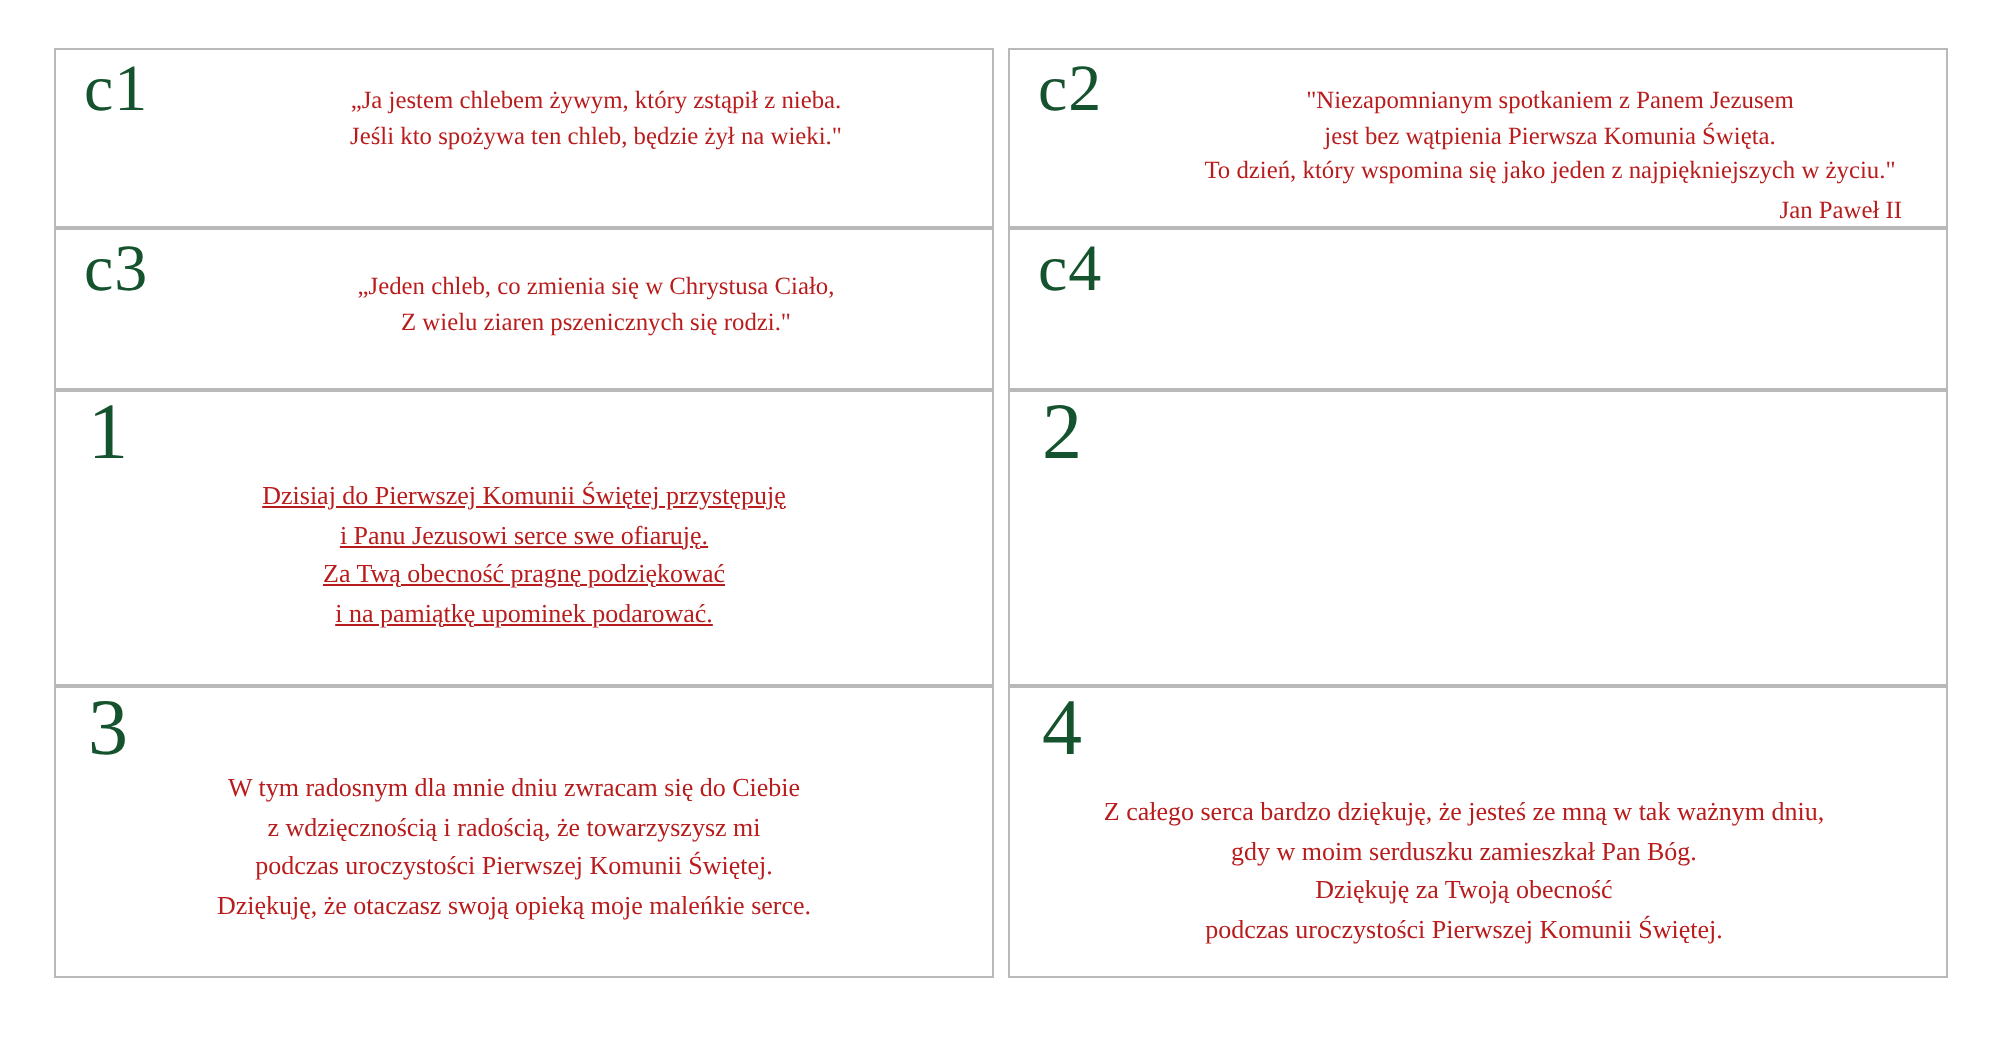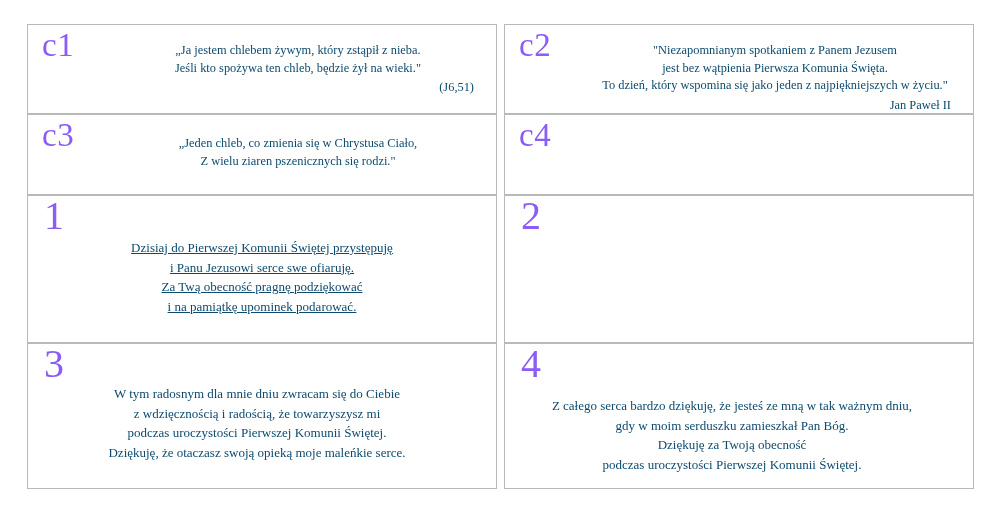--- a/index.html
+++ b/index.html
@@ -39,39 +39,39 @@
     box-sizing: border-box;
     overflow: hidden;
   }
 
   .cell-label {
     position: absolute;
     left: 14px;
     top: 2px;
     font-size: 33px;
     line-height: 1.1;
-    color: #8b5cf6;
+    color: #14532d;
     font-family: "Liberation Serif", "DejaVu Serif", serif;
     letter-spacing: 0.5px;
     font-weight: 400;
   }
 
   .cell-label.numeral {
     font-size: 40px;
     top: -2px;
     left: 16px;
   }
 
   .verse {
     position: absolute;
     box-sizing: border-box;
     text-align: center;
     font-size: 12.4px;
     line-height: 1.42;
-    color: #0c4a6e;
+    color: #b91c1c;
     white-space: pre-line;
   }
 
   
   .cell.quote .verse {
     left: 82px;
     right: 10px;
     top: 17px;
   }
   .cell.quote .verse .attrib {
@@ -100,21 +100,21 @@
 </style>
 </head>
 <body>
 
 <div class="sheet">
   <div class="grid">
 
     <div class="cell quote q-c1">
       <div class="cell-label">c1</div>
       <div class="verse"><span>„Ja jestem chlebem żywym, który zstąpił z nieba.
-Jeśli kto spożywa ten chleb, będzie żył na wieki."</span><span class="attrib">(J6,51)</span></div>
+Jeśli kto spożywa ten chleb, będzie żył na wieki."</span></div>
     </div>
 
     <div class="cell quote q-c2">
       <div class="cell-label">c2</div>
       <div class="verse"><span>"Niezapomnianym spotkaniem z Panem Jezusem
 jest bez wątpienia Pierwsza Komunia Święta.
 To dzień, który wspomina się jako jeden z najpiękniejszych w życiu."</span><span class="attrib">Jan Paweł II</span></div>
     </div>
 
     <div class="cell quote q-c3">

